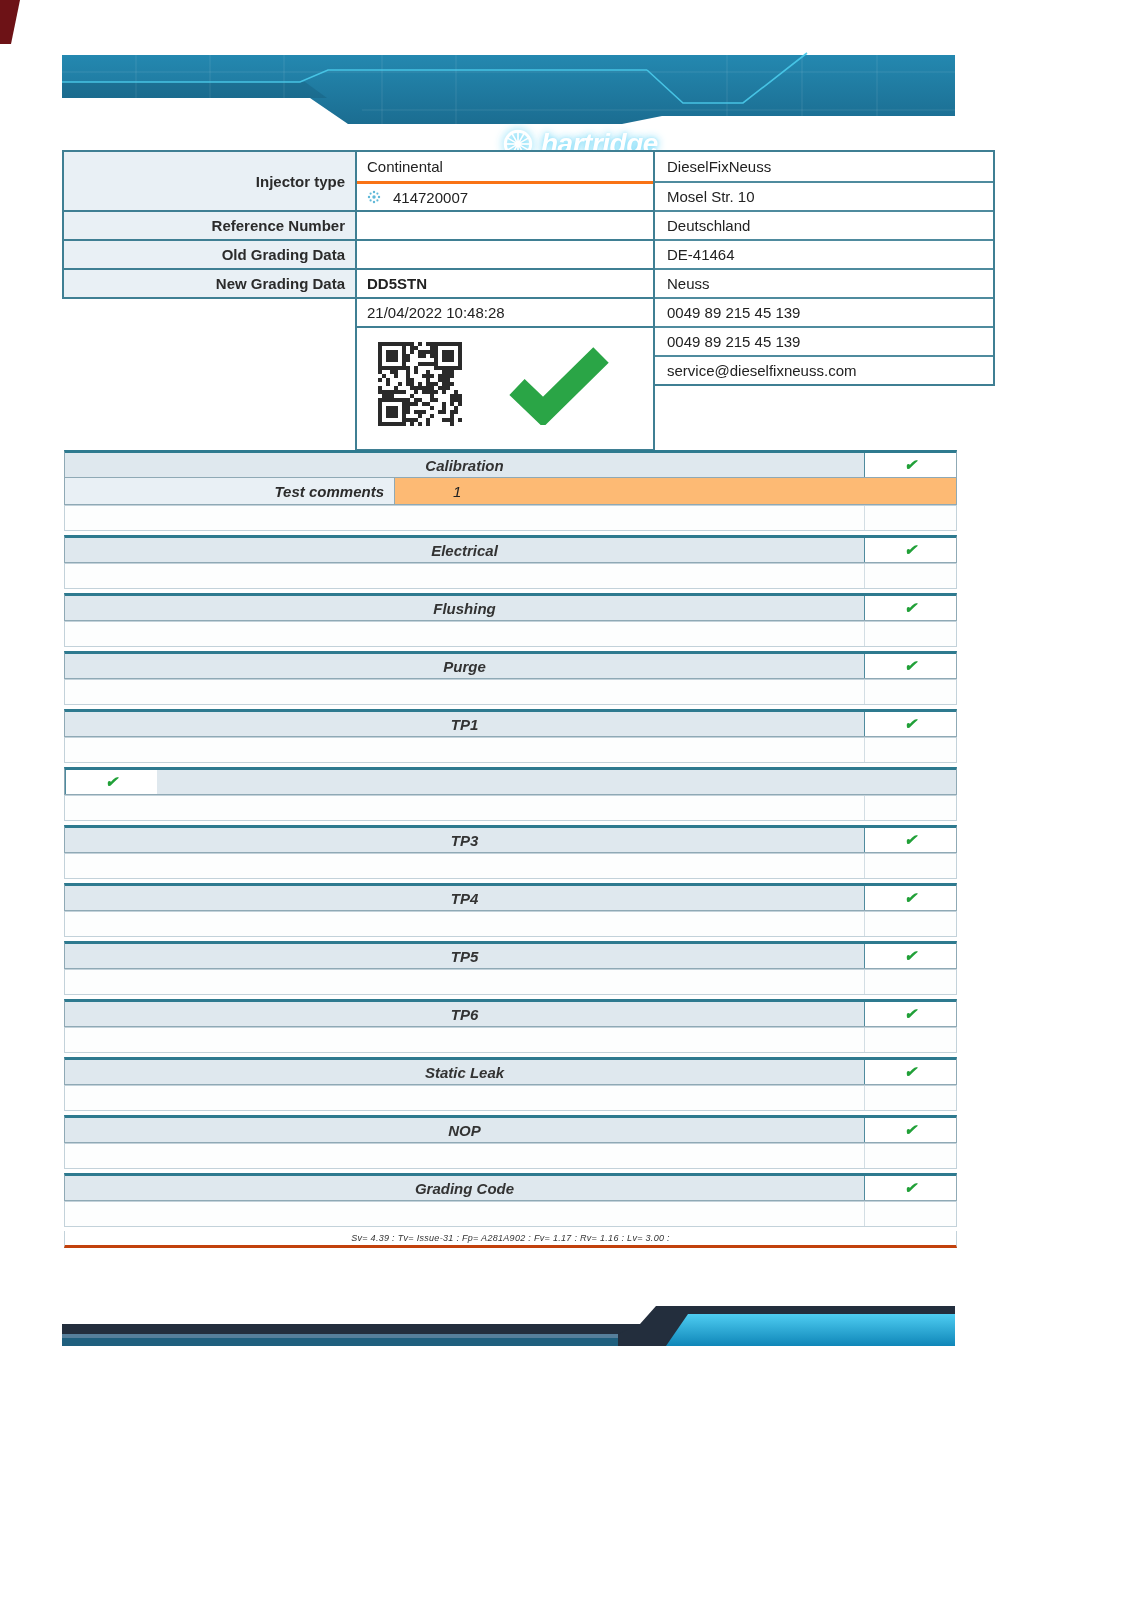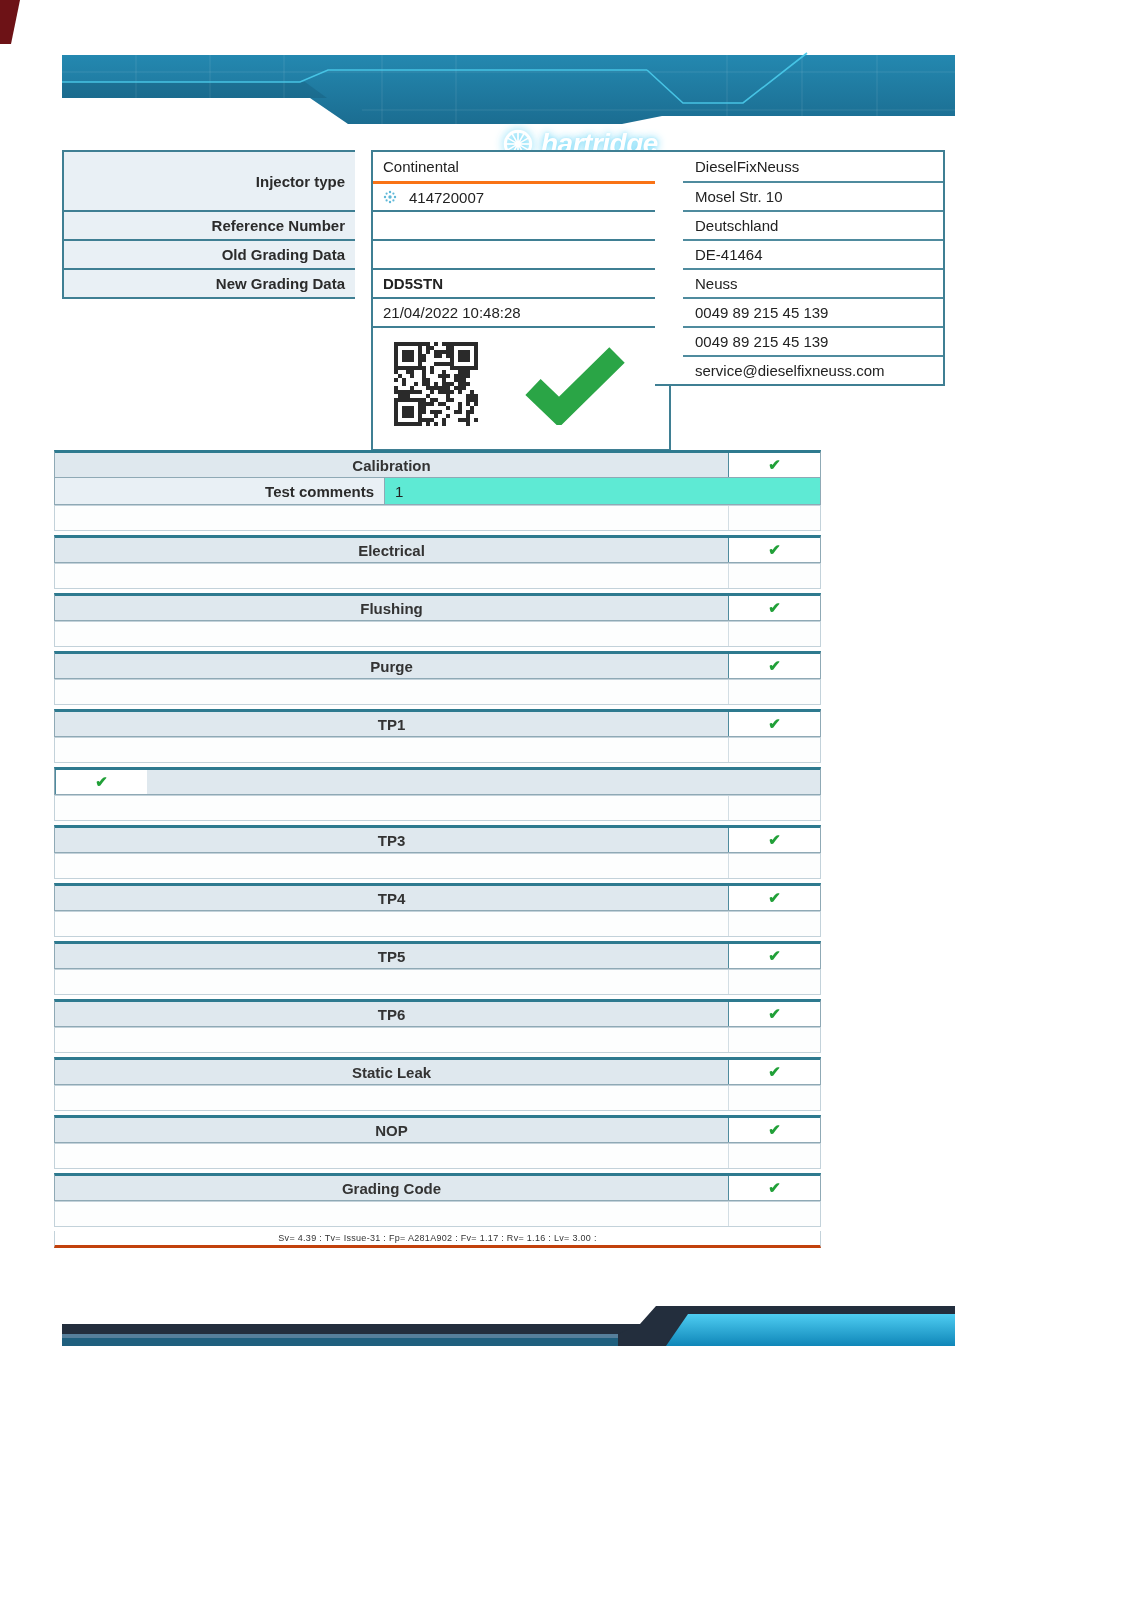--- a/index.html
+++ b/index.html
@@ -14,49 +14,49 @@
   .banner-top { position:absolute; left:62px; top:52px; width:893px; height:78px; }
   .logo-lockup { position:absolute; left:440px; top:76px; display:flex; align-items:center; gap:7px; }
   .logo-wheel { filter:drop-shadow(0 0 5px rgba(90,210,245,.95)); }
   .logo-text { color:#ffffff; font-size:28px; font-weight:bold; letter-spacing:-0.5px;
     text-shadow:0 0 9px rgba(80,205,245,.95), 0 0 3px rgba(200,245,255,.9);font-style:italic; }
 
   
   .info-table { position:absolute; left:62px; top:150px; width:893px; height:300px; font-size:15px; color:#222; }
   .icol { position:absolute; top:0; }
   .icol-left  { left:0;   width:293px; border:2px solid #3f7f93; border-right:none; background:#e9f0f5; }
-  .icol-mid   { left:309px; width:300px; border:2px solid #3f7f93; background:#fff; }
-  .icol-right { left:593px; width:290px; border:2px solid #3f7f93; border-left:none; background:#fff;padding-left:28px; }
+  .icol-mid   { left:293px; width:300px; border:2px solid #3f7f93; background:#fff; }
+  .icol-right { left:593px; width:340px; border:2px solid #3f7f93; border-left:none; background:#fff; }
   .irow { height:29px; display:flex; align-items:center; }
   .icol-left .irow { justify-content:flex-end; padding-right:10px; font-weight:bold; color:#2b2b2b; border-top:2px solid #3f7f93; }
   .icol-left .irow:first-child { border-top:none; }
   .icol-left .irow.span2 { height:58px; }
   .icol-mid .irow { padding-left:10px; }
   .icol-mid .irow.thin-top { border-top:3px solid #f97316; }
   .icol-mid .irow.teal-top { border-top:2px solid #3f7f93; }
   .icol-right .irow { padding-left:12px; border-top:2px solid #4f8b9e; }
   .icol-right .irow:first-child { border-top:none; }
   .qr-cell { height:123px; border-top:2px solid #3f7f93; display:flex; align-items:flex-start; padding:11px 0 0 18px; }
   .qr-box { background:#fff; padding:3px; }
   .bigcheck { margin:6px 0 0 42px; }
   .bold-val { font-weight:bold; }
   .part-row { gap:12px; }
   .part-icon { display:inline-block; }
 
   
-  .test-table { position:absolute; left:54px; top:450px; width:767px; }
+  .test-table { position:absolute; left:64px; top:450px; width:893px;font-style:italic; }
   .t-section { margin-bottom:4px; }
   .t-header { height:28px; display:flex; background:#dfe8ee; border:1px solid #8fa9b5; border-top:3px solid #2e7a8f; }
   .t-label { flex:1; display:flex; align-items:center; justify-content:center; font-size:15px; font-weight:bold; color:#333; }
   .t-check { width:92px; background:#fff; border-left:1px solid #4f8b9e; display:flex; align-items:center; justify-content:center;
     color:#21a038; font-size:15px; font-weight:bold; }
   .t-spacer { height:26px; border:1px solid #c3d2da; background:#fdfefe; display:flex; }
   .t-spacer .sp-main { flex:1; }
   .t-spacer .sp-check { width:92px; border-left:1px solid #d3dee4; }
-  .t-comments { height:27px; display:flex; border:1px solid #8fa9b5; border-top:none; background:#5eead4; }
+  .t-comments { height:27px; display:flex; border:1px solid #8fa9b5; border-top:none; background:#fdba74;gap:48px; }
   .tc-label { width:330px; background:#e9f0f5; border-right:1px solid #8fa9b5; display:flex; align-items:center; justify-content:flex-end;
     padding-right:10px; font-size:15px; font-weight:bold; color:#2b2b2b; }
   .tc-value { flex:1; display:flex; align-items:center; padding-left:10px; font-size:15px; color:#222; }
   .t-footer { height:17px; border-left:1px solid #c3d2da; border-right:1px solid #c3d2da; border-bottom:3px solid #c2410c;
     display:flex; align-items:center; justify-content:center; font-size:9px; color:#333; letter-spacing:0.3px; }
 
   
   .banner-bottom { position:absolute; left:62px; top:1303px; width:893px; height:44px; }
 </style>
 </head>

